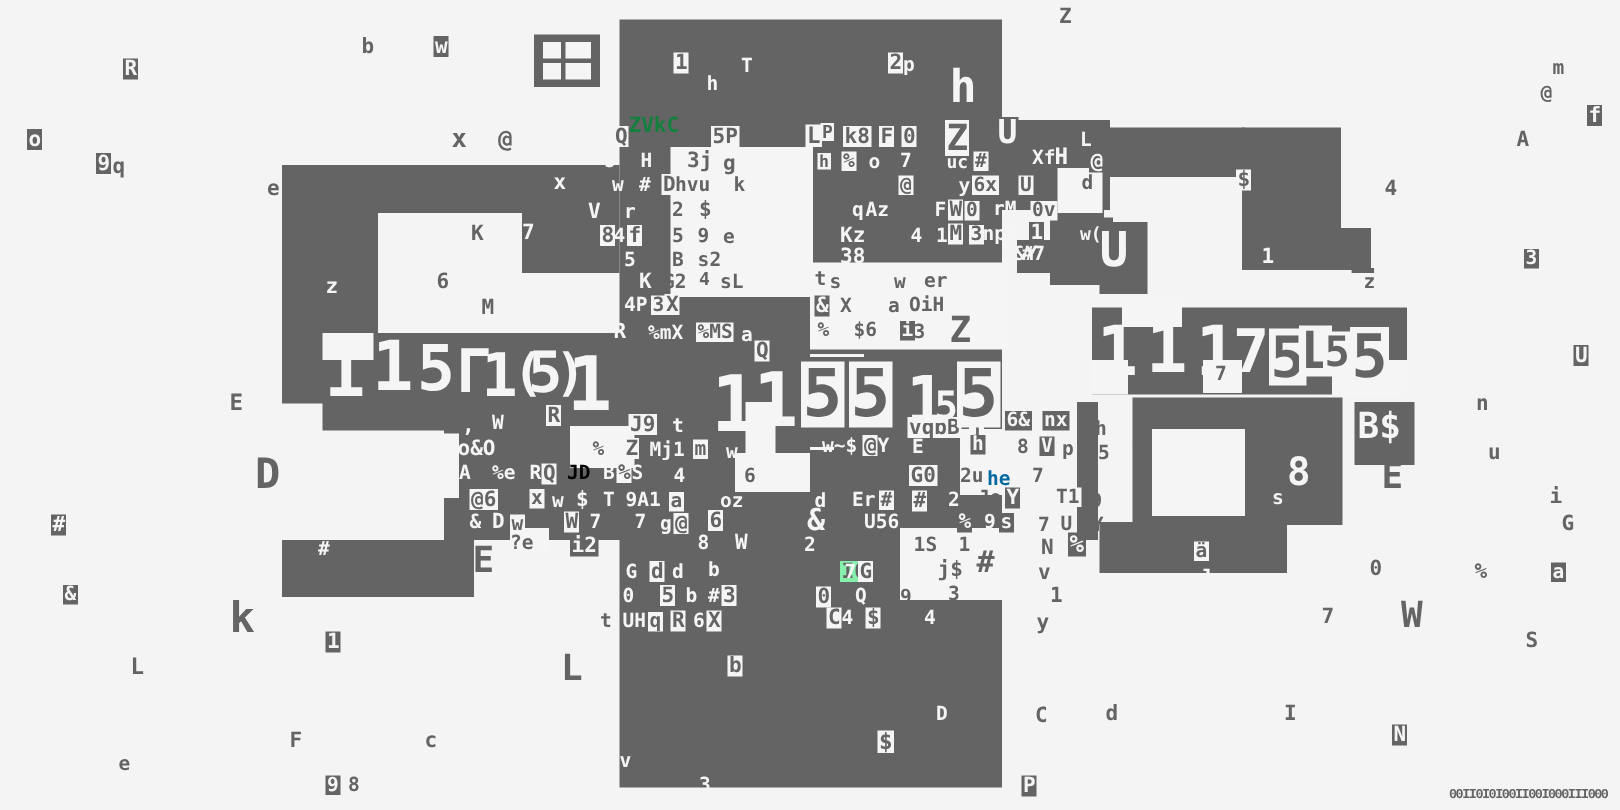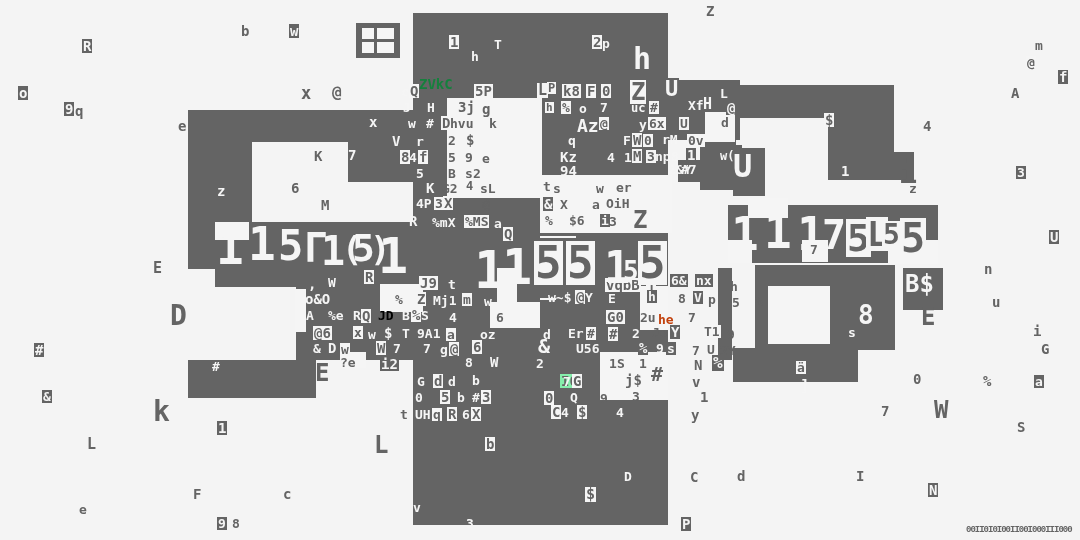--- a/index.html
+++ b/index.html
@@ -139,21 +139,21 @@
       <div class="glyph s0" style="left: 700px; top: 390px; font-size: 14px; color: rgb(100, 100, 100);">1</div>
       <div class="glyph s0" style="left: 691px; top: 408px; font-size: 14px; color: rgb(100, 100, 100);">y</div>
       <div class="glyph s3" style="left: 670px; top: 274px; font-size: 13px; color: rgb(245, 245, 245); background: rgb(100, 100, 100);">6&amp;</div>
       <div class="glyph s3" style="left: 695px; top: 274px; font-size: 13px; color: rgb(245, 245, 245); background: rgb(100, 100, 100);">nx</div>
       <div class="glyph s0" style="left: 678px; top: 292px; font-size: 13px; color: rgb(100, 100, 100);">8</div>
       <div class="glyph s3" style="left: 693px; top: 291px; font-size: 13px; color: rgb(245, 245, 245); background: rgb(100, 100, 100);">V</div>
       <div class="glyph s0" style="left: 708px; top: 293px; font-size: 13px; color: rgb(100, 100, 100);">p</div>
       <div class="glyph s0" style="left: 730px; top: 280px; font-size: 13px; color: rgb(100, 100, 100);">h</div>
       <div class="glyph s0" style="left: 732px; top: 296px; font-size: 13px; color: rgb(100, 100, 100);">5</div>
       <div class="glyph s0" style="left: 755px; top: 295px; font-size: 13px; color: rgb(100, 100, 100);">%</div>
-      <div class="glyph s0" style="left: 658px; top: 313px; font-size: 13px; color: #c2410c;">he</div>
+      <div class="glyph s0" style="left: 658px; top: 313px; font-size: 13px; color: #0369a1;">he</div>
       <div class="glyph s0" style="left: 640px; top: 311px; font-size: 13px; color: rgb(100, 100, 100);">2u</div>
       <div class="glyph s0" style="left: 652px; top: 326px; font-size: 13px; color: rgb(100, 100, 100);">Jo</div>
       <div class="glyph s0" style="left: 688px; top: 311px; font-size: 13px; color: rgb(100, 100, 100);">7</div>
       <div class="glyph s2" style="left: 449px; top: 35px; font-size: 14px; color: rgb(100, 100, 100); background: rgb(245, 245, 245);">1</div>
       <div class="glyph s1" style="left: 494px; top: 38px; font-size: 13px; color: rgb(245, 245, 245);">T</div>
       <div class="glyph s1" style="left: 471px; top: 50px; font-size: 13px; color: rgb(245, 245, 245);">h</div>
       <div class="glyph s2" style="left: 592px; top: 35px; font-size: 14px; color: rgb(100, 100, 100); background: rgb(245, 245, 245);">2</div>
       <div class="glyph s1" style="left: 602px; top: 37px; font-size: 13px; color: rgb(245, 245, 245);">p</div>
       <div class="glyph s1" style="left: 633px; top: 44px; font-size: 30px; color: rgb(245, 245, 245);">h</div>
       <div class="glyph s2" style="left: 630px; top: 80px; font-size: 24px; color: rgb(100, 100, 100); background: rgb(245, 245, 245);">Z</div>
@@ -175,21 +175,21 @@
       <div class="glyph s2" style="left: 561px; top: 101px; font-size: 13px; color: rgb(100, 100, 100); background: rgb(245, 245, 245);">%</div>
       <div class="glyph s1" style="left: 579px; top: 102px; font-size: 13px; color: rgb(245, 245, 245);">o</div>
       <div class="glyph s1" style="left: 600px; top: 101px; font-size: 13px; color: rgb(245, 245, 245);">7</div>
       <div class="glyph s1" style="left: 631px; top: 102px; font-size: 12px; color: rgb(245, 245, 245);">uc</div>
       <div class="glyph s2" style="left: 649px; top: 101px; font-size: 13px; color: rgb(100, 100, 100); background: rgb(245, 245, 245);">#</div>
       <div class="glyph s1" style="left: 408px; top: 117px; font-size: 13px; color: rgb(245, 245, 245);">w</div>
       <div class="glyph s1" style="left: 426px; top: 117px; font-size: 13px; color: rgb(245, 245, 245);">#</div>
       <div class="glyph s2" style="left: 441px; top: 116px; font-size: 14px; color: rgb(100, 100, 100); background: rgb(245, 245, 245);">D</div>
       <div class="glyph s0" style="left: 450px; top: 117px; font-size: 13px; color: rgb(100, 100, 100);">hvu</div>
       <div class="glyph s0" style="left: 489px; top: 117px; font-size: 13px; color: rgb(100, 100, 100);">k</div>
-      <div class="glyph s1" style="left: 577px; top: 117px; font-size: 18px; color: rgb(245, 245, 245);">Az</div>
+      <div class="glyph s1" style="left: 577px; top: 134px; font-size: 13px; color: rgb(245, 245, 245);">Az</div>
       <div class="glyph s2" style="left: 599px; top: 117px; font-size: 13px; color: rgb(100, 100, 100); background: rgb(245, 245, 245);">@</div>
       <div class="glyph s1" style="left: 639px; top: 118px; font-size: 13px; color: rgb(245, 245, 245);">y</div>
       <div class="glyph s2" style="left: 648px; top: 117px; font-size: 13px; color: rgb(100, 100, 100); background: rgb(245, 245, 245);">6x</div>
       <div class="glyph s2" style="left: 679px; top: 117px; font-size: 13px; color: rgb(100, 100, 100); background: rgb(245, 245, 245);">U</div>
       <div class="glyph s3" style="left: 391px; top: 134px; font-size: 14px; color: rgb(245, 245, 245); background: rgb(100, 100, 100);">V</div>
       <div class="glyph s1" style="left: 416px; top: 135px; font-size: 13px; color: rgb(245, 245, 245);">r</div>
       <div class="glyph s0" style="left: 448px; top: 134px; font-size: 13px; color: rgb(100, 100, 100);">2</div>
       <div class="glyph s2" style="left: 465px; top: 133px; font-size: 14px; color: rgb(100, 100, 100); background: rgb(245, 245, 245);">$</div>
       <div class="glyph s1" style="left: 568px; top: 134px; font-size: 13px; color: rgb(245, 245, 245);">q</div>
       <div class="glyph s1" style="left: 623px; top: 134px; font-size: 13px; color: rgb(245, 245, 245);">F</div>
@@ -207,21 +207,21 @@
       <div class="glyph s1" style="left: 607px; top: 151px; font-size: 13px; color: rgb(245, 245, 245);">4</div>
       <div class="glyph s1" style="left: 624px; top: 151px; font-size: 13px; color: rgb(245, 245, 245);">1</div>
       <div class="glyph s2" style="left: 632px; top: 149px; font-size: 14px; color: rgb(100, 100, 100); background: rgb(245, 245, 245);">M</div>
       <div class="glyph s2" style="left: 646px; top: 150px; font-size: 13px; color: rgb(100, 100, 100); background: rgb(245, 245, 245);">3</div>
       <div class="glyph s1" style="left: 655px; top: 150px; font-size: 13px; color: rgb(245, 245, 245);">np8</div>
       <div class="glyph s3" style="left: 686px; top: 148px; font-size: 14px; color: rgb(245, 245, 245); background: rgb(100, 100, 100);">1</div>
       <div class="glyph s1" style="left: 416px; top: 167px; font-size: 13px; color: rgb(245, 245, 245);">5</div>
       <div class="glyph s0" style="left: 448px; top: 167px; font-size: 13px; color: rgb(100, 100, 100);">B</div>
       <div class="glyph s2" style="left: 464px; top: 167px; font-size: 13px; color: rgb(100, 100, 100); background: rgb(245, 245, 245);">s</div>
       <div class="glyph s0" style="left: 473px; top: 167px; font-size: 13px; color: rgb(100, 100, 100);">2</div>
-      <div class="glyph s1" style="left: 560px; top: 164px; font-size: 14px; color: rgb(245, 245, 245);">94</div>
+      <div class="glyph s1" style="left: 560px; top: 164px; font-size: 14px; color: rgb(245, 245, 245);">38</div>
       <div class="glyph s1" style="left: 681px; top: 163px; font-size: 13px; color: rgb(245, 245, 245);">#7</div>
       <div class="glyph s1" style="left: 668px; top: 163px; font-size: 13px; color: rgb(245, 245, 245);">2&amp;Y</div>
       <div class="glyph s1" style="left: 720px; top: 150px; font-size: 12px; color: rgb(245, 245, 245);">w(</div>
       <div class="glyph s1" style="left: 733px; top: 150px; font-size: 32px; color: rgb(245, 245, 245);">U</div>
       <div class="glyph s1" style="left: 720px; top: 87px; font-size: 13px; color: rgb(245, 245, 245);">L</div>
       <div class="glyph s3" style="left: 702px; top: 97px; font-size: 15px; color: rgb(245, 245, 245); background: rgb(100, 100, 100);">H</div>
       <div class="glyph s1" style="left: 688px; top: 99px; font-size: 13px; color: rgb(245, 245, 245);">Xf</div>
       <div class="glyph s3" style="left: 726px; top: 101px; font-size: 14px; color: rgb(245, 245, 245); background: rgb(100, 100, 100);">@</div>
       <div class="glyph s0" style="left: 721px; top: 116px; font-size: 13px; color: rgb(100, 100, 100);">d</div>
       <div class="glyph s2" style="left: 824px; top: 113px; font-size: 14px; color: rgb(100, 100, 100); background: rgb(245, 245, 245);">$</div>

